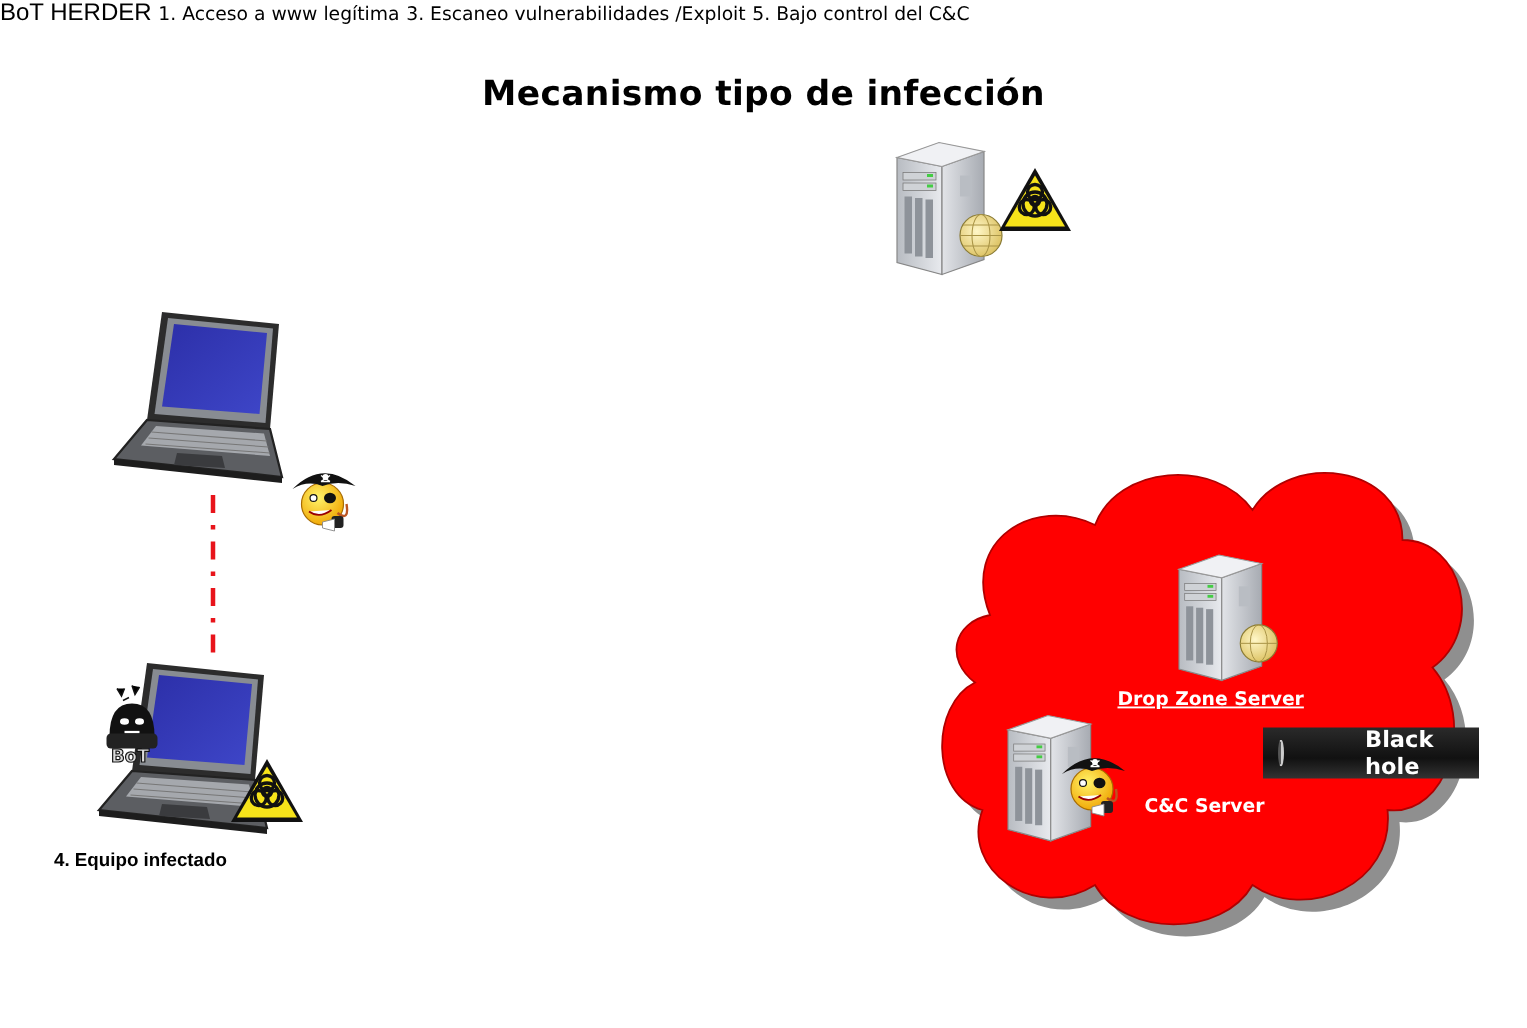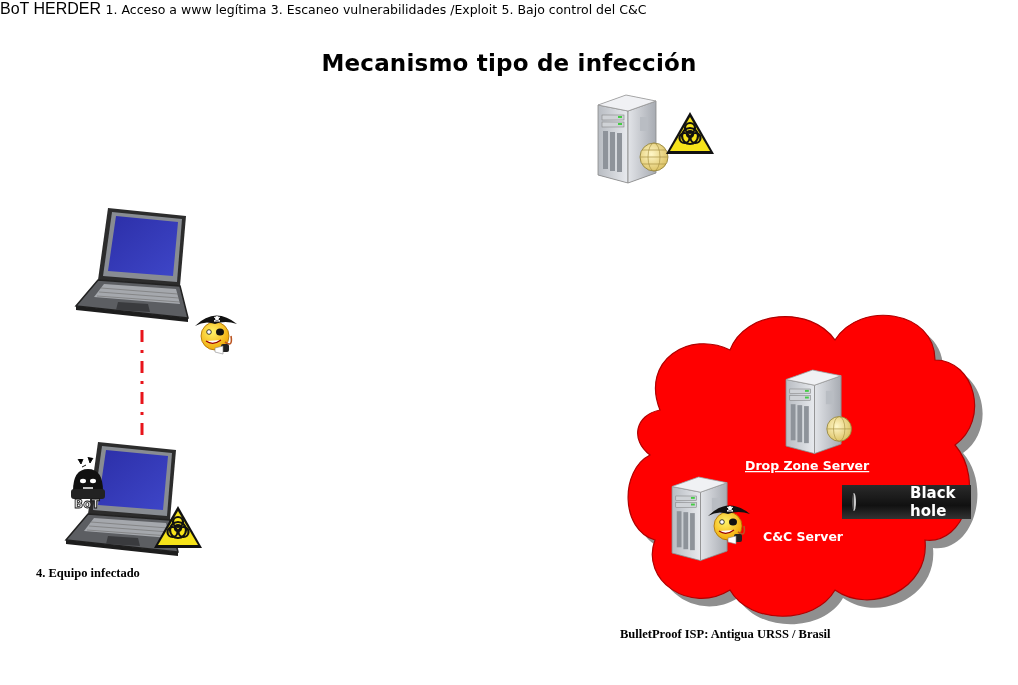--- a/index.html
+++ b/index.html
@@ -1,24 +1,24 @@
 <!DOCTYPE html>
 <html><head>
 <meta charset="utf-8">
 <style>
   html, body { margin:0; padding:0; background:#ffffff; }
   body { width:1018px; height:685px; position:relative; overflow:hidden; font-family:"Liberation Sans", sans-serif; }
   #diagram { position:absolute; left:0; top:0; width:1018px; height:685px; }
   .title { position:absolute; left:0; width:1018px; top:18px; text-align:center; font-weight:bold; font-size:23px; color:#000; font-family:"DejaVu Sans", sans-serif; letter-spacing:0.2px;margin-top:32px; }
   .lbl { font-family:"DejaVu Sans", sans-serif; font-weight:normal; font-size:12.5px; fill:#000; }
   .wlbl { font-family:"DejaVu Sans", sans-serif; font-weight:bold; font-size:12.5px; fill:#ffffff; }
-  .blackhole { position:absolute; left:842px; top:485px; width:129px; height:34px; background:linear-gradient(#2a2a2a,#111 60%,#333); color:#fff; font-family:"DejaVu Sans", sans-serif; font-weight:bold; font-size:15px; display:flex; align-items:center; box-sizing:border-box; padding-left:10px;gap:44px; }
+  .blackhole { position:absolute; left:842px; top:485px; width:144px; height:34px; background:linear-gradient(#2a2a2a,#111 60%,#333); color:#fff; font-family:"DejaVu Sans", sans-serif; font-weight:bold; font-size:15px; display:flex; align-items:center; box-sizing:border-box; padding-left:10px;gap:44px; }
   .blackhole .ring { width:14px; height:14px; border-radius:50%; border:2px solid #ccc; border-left-color:#555; margin-right:10px; }
   .blackhole sup { font-size:9px; font-weight:normal; margin-left:2px; position:relative; top:-5px; }
-  .caption { position:absolute; font-family:Liberation Serif, serif; font-weight:bold; font-size:12.5px; color:#000; white-space:nowrap; }
+  .caption { position:absolute; font-family:Liberation Sans, sans-serif; font-weight:bold; font-size:12.5px; color:#000; white-space:nowrap; }
 </style>
 </head>
 <body>
 
 
 
 <div class="title">Mecanismo tipo de infección</div>
 
 <svg id="diagram" width="1018" height="685" viewBox="0 0 1018 685">
   <defs>
@@ -211,16 +211,15 @@
   <text class="lbl" x="287" y="523">5. Bajo control del C&amp;C</text>
 
 
 <div class="blackhole">
   <span class="ring"></span>
   <span>Black hole</span>
   <sup>β</sup>
 </div>
 
 <div class="caption" style="left:36px; top:566px;">4. Equipo infectado</div>
-<div class="caption" style="left:620px; top:627px;">BulletProof  ISP: Antigua URSS / Brasil</div>
 
 
 
 
 </line></line></line></line></body></html>

